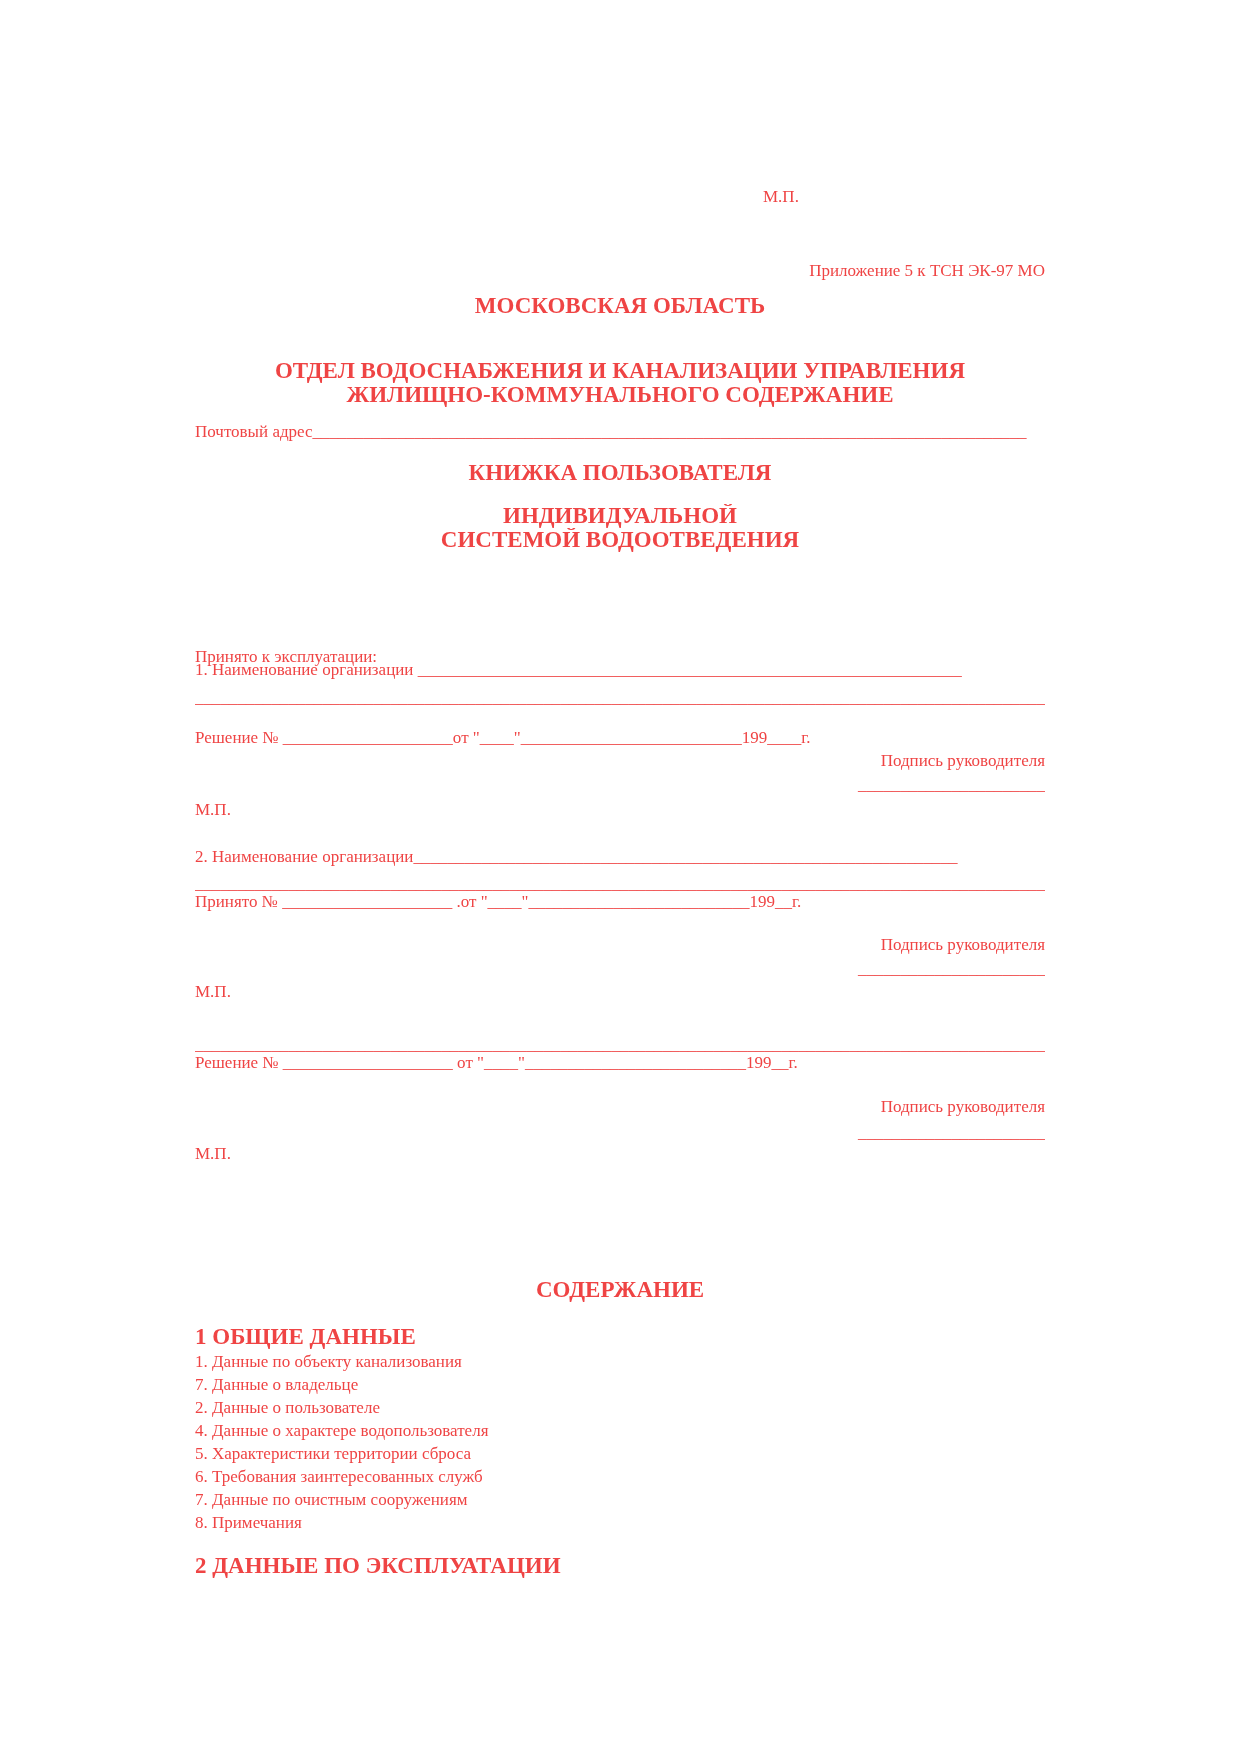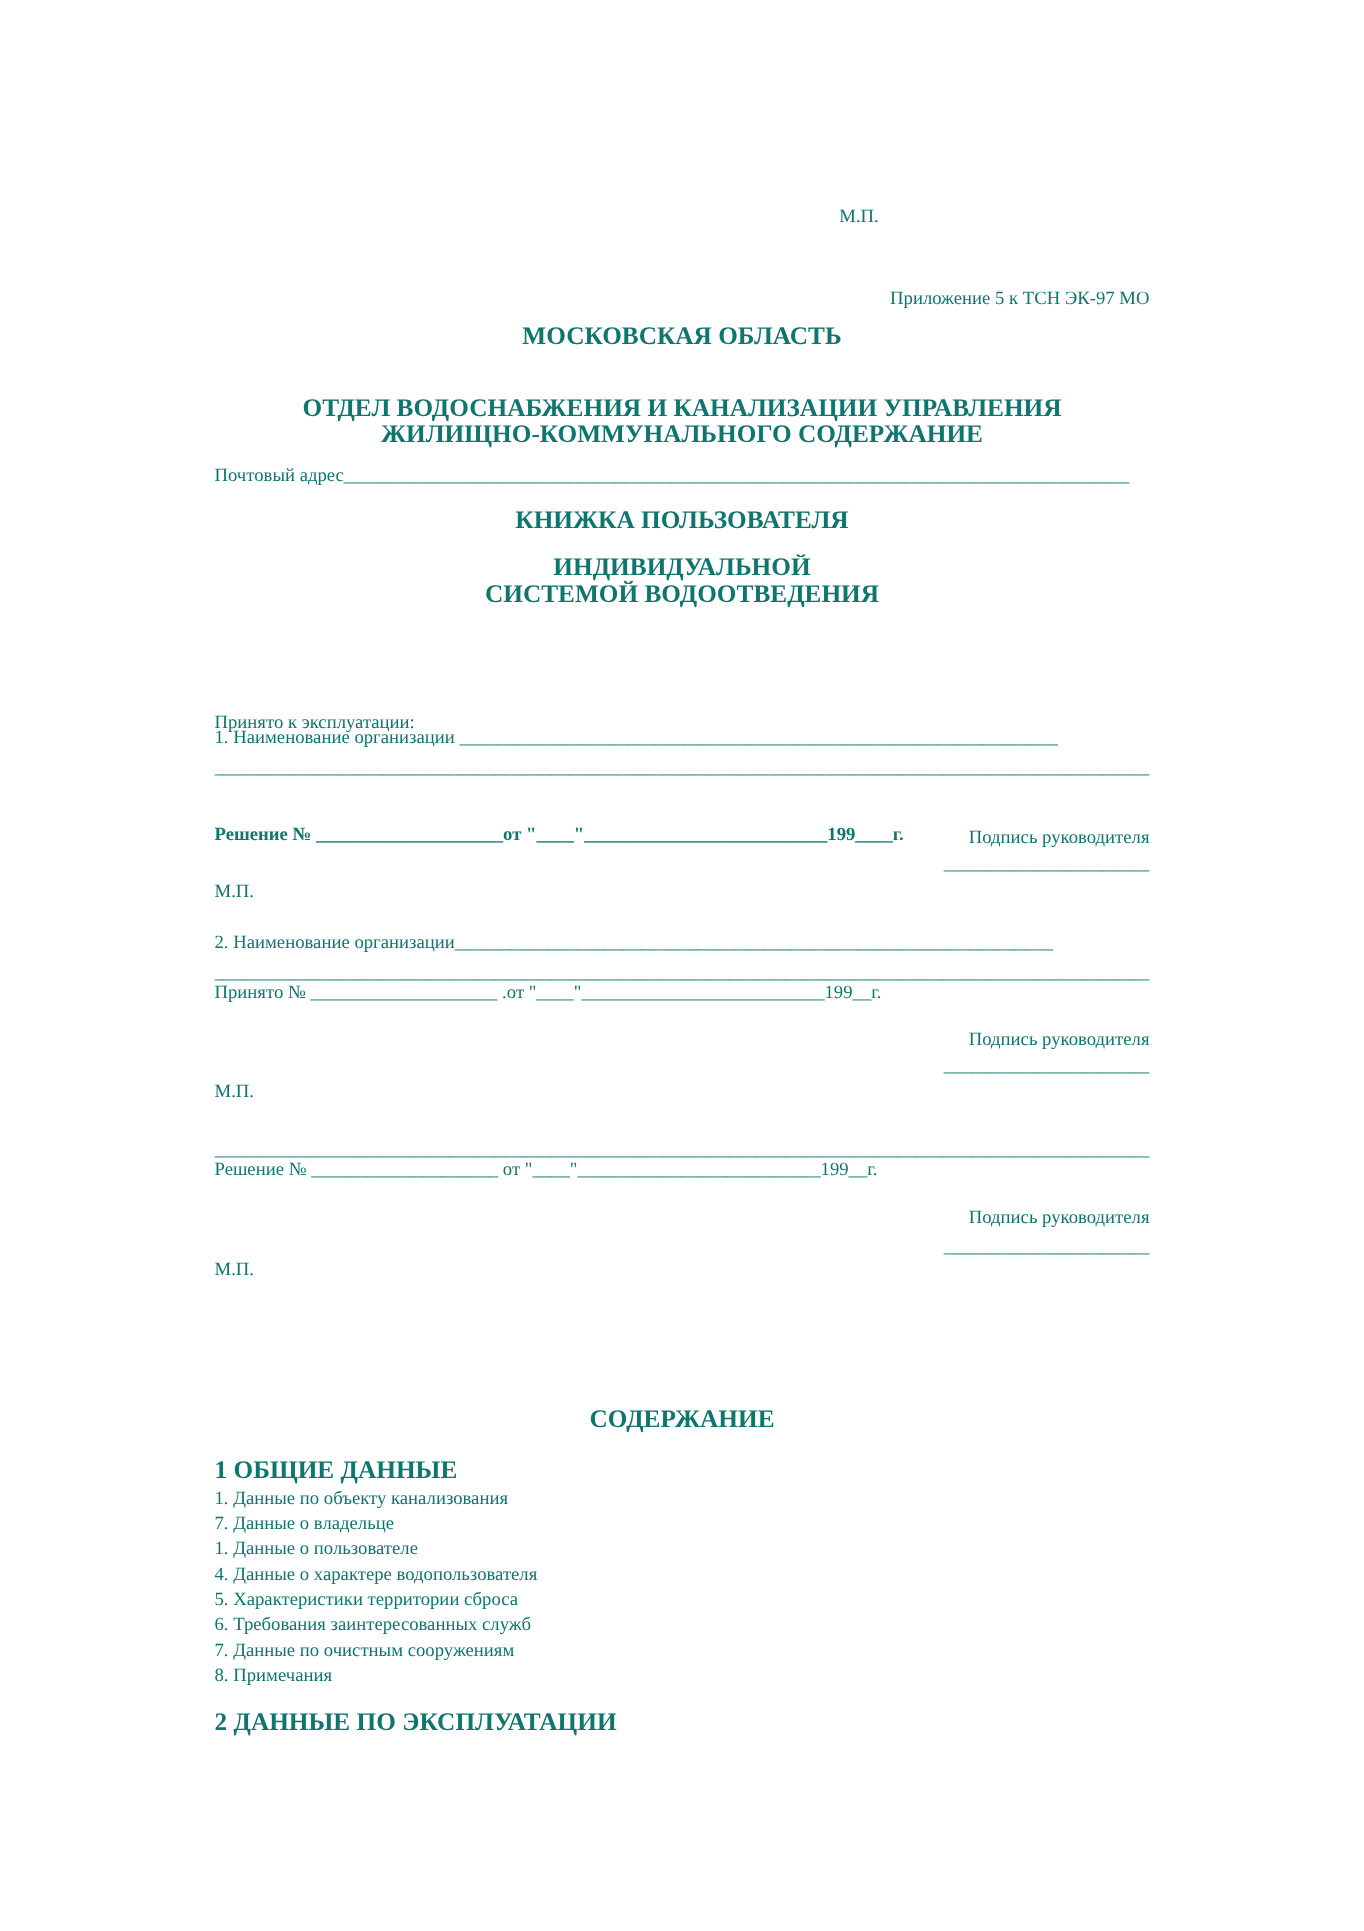--- a/index.html
+++ b/index.html
@@ -1,20 +1,20 @@
 <!DOCTYPE html>
 <html><head>
 <meta charset="utf-8">
 <style>
   html, body { margin:0; padding:0; background:#ffffff; }
   .page {
     position:relative;
     width:1240px; height:1755px;
     background:#ffffff;
-    color:#0f766e;
+    color:#ef4444;
     font-family:"Liberation Serif", serif;
     font-size:17px;
   }
   .line {
     position:absolute;
     left:195px; width:850px;
     line-height:21px;
     white-space:nowrap;
     overflow:hidden;
   }
@@ -49,21 +49,21 @@
   </div>
 
   <div class="line center bold h" style="top:461px;">КНИЖКА ПОЛЬЗОВАТЕЛЯ</div>
   <div class="line center bold h" style="top:504px;">ИНДИВИДУАЛЬНОЙ</div>
   <div class="line center bold h" style="top:528px;">СИСТЕМОЙ ВОДООТВЕДЕНИЯ</div>
 
   <div class="line" style="top:646px;">Принято к эксплуатации:</div>
 
   <div class="line" style="top:659px;">1. Наименование организации ________________________________________________________________</div>
   <div class="line" style="top:687px;">____________________________________________________________________________________________________</div>
-  <div class="line" style="top:748px;font-weight:bold;">Решение № ____________________от "____"__________________________199____г.</div>
+  <div class="line" style="top:727px;">Решение № ____________________от "____"__________________________199____г.</div>
   <div class="line right" style="top:750px;">Подпись руководителя</div>
   <div class="line right" style="top:774px;">______________________</div>
   <div class="line" style="top:799px;">М.П.</div>
 
   <div class="line" style="top:846px;">2. Наименование организации________________________________________________________________</div>
   <div class="line" style="top:873px;">____________________________________________________________________________________________________</div>
   <div class="line" style="top:891px;">Принято № ____________________ .от "____"__________________________199__г.</div>
   <div class="line right" style="top:934px;">Подпись руководителя</div>
   <div class="line right" style="top:958px;">______________________</div>
   <div class="line" style="top:981px;">М.П.</div>
@@ -73,21 +73,21 @@
   <div class="line right" style="top:1096px;">Подпись руководителя</div>
   <div class="line right" style="top:1122px;">______________________</div>
   <div class="line" style="top:1143px;">М.П.</div>
 
   <div class="line center bold h" style="top:1278px;">СОДЕРЖАНИЕ</div>
   <div class="line bold h" style="top:1325px;">1 ОБЩИЕ ДАННЫЕ</div>
 
   <div class="line wrapok" style="top:1350px;">
     <div class="toc-item">1. Данные по объекту канализования</div>
     <div class="toc-item">7. Данные о владельце</div>
-    <div class="toc-item">1. Данные о пользователе</div>
+    <div class="toc-item">2. Данные о пользователе</div>
     <div class="toc-item">4. Данные о характере водопользователя</div>
     <div class="toc-item">5. Характеристики территории сброса</div>
     <div class="toc-item">6. Требования заинтересованных служб</div>
     <div class="toc-item">7. Данные по очистным сооружениям</div>
     <div class="toc-item">8. Примечания</div>
   </div>
 
   <div class="line bold h" style="top:1554px;">2 ДАННЫЕ ПО ЭКСПЛУАТАЦИИ</div>
 
 </div>

